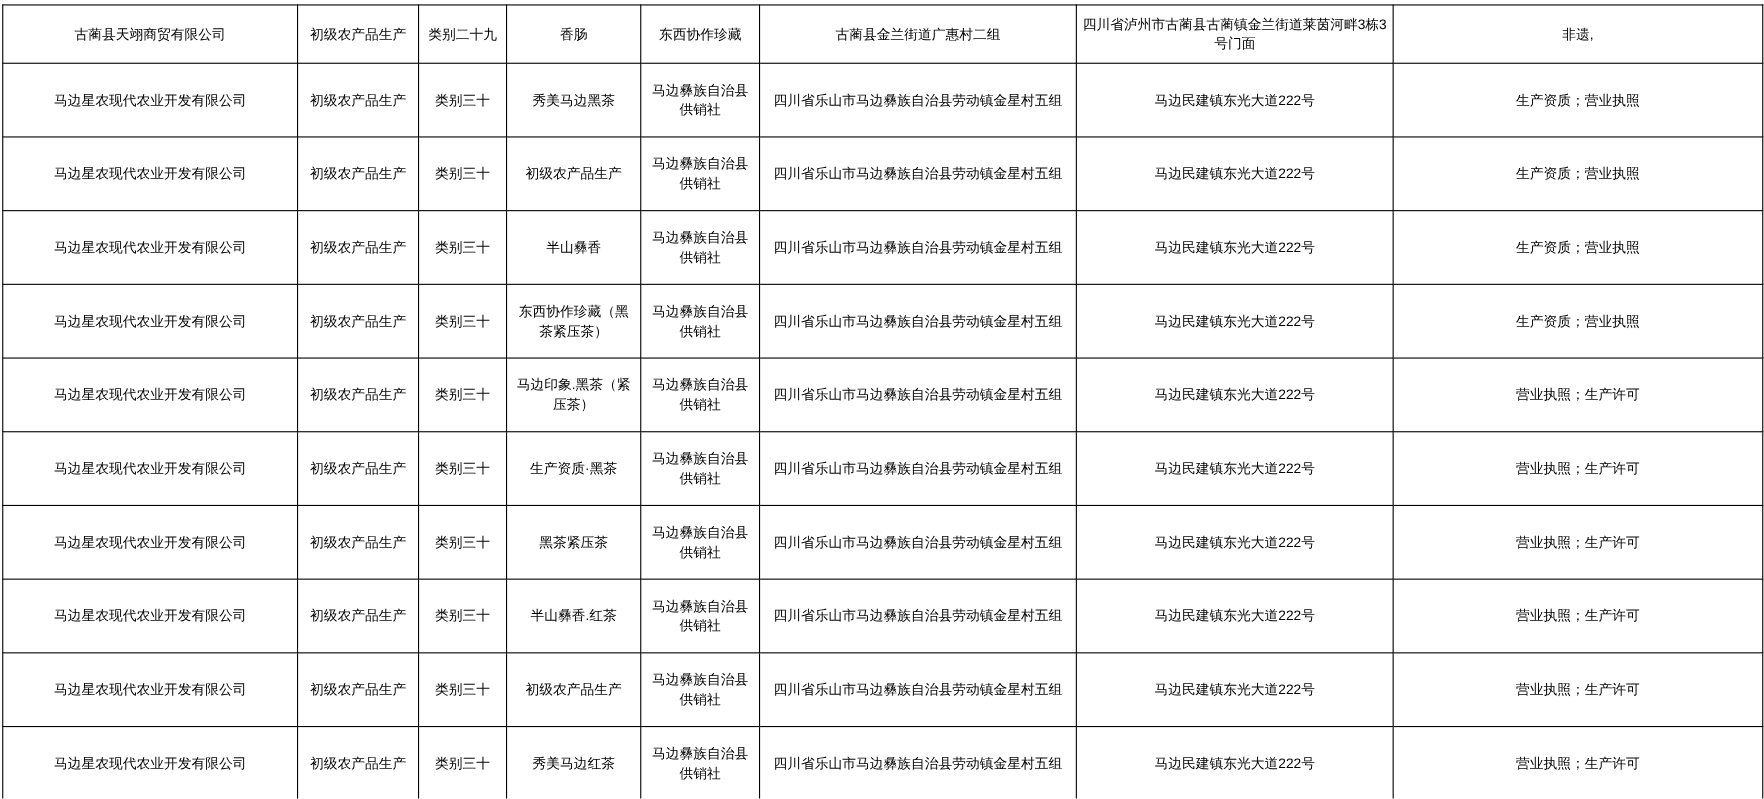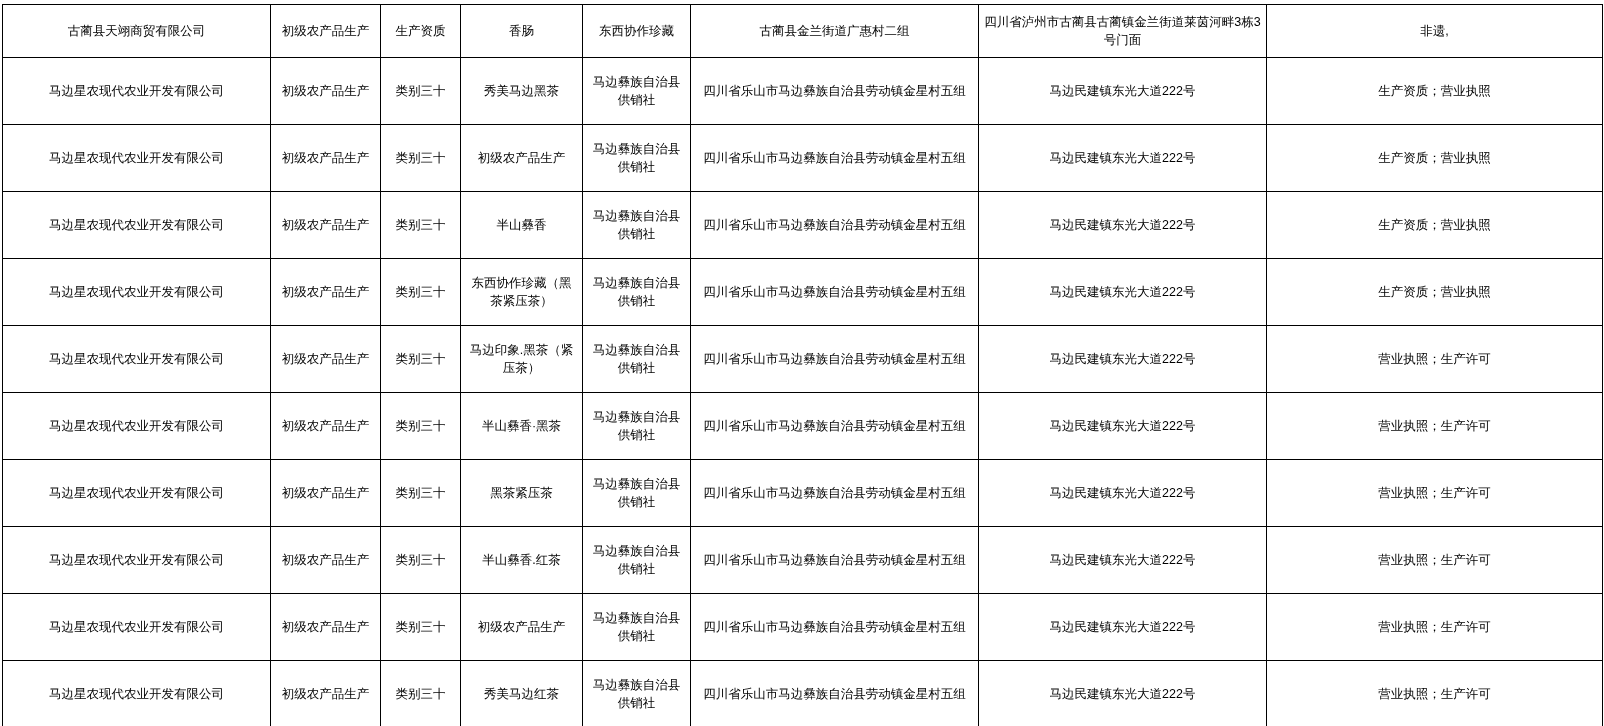--- a/index.html
+++ b/index.html
@@ -64,21 +64,21 @@
         <col class="c3">
       <col class="c4">
         <col class="c5">
         <col class="c6">
         <col class="c7">
     </colgroup>
     <tbody>
       <tr class="row-partial">
         <td>古蔺县天翊商贸有限公司</td>
         <td>初级农产品生产</td>
-        <td>生产资质</td>
+        <td>类别二十九</td>
         <td>香肠</td>
         <td>东西协作珍藏</td>
         <td>古蔺县金兰街道广惠村二组</td>
         <td>四川省泸州市古蔺县古蔺镇金兰街道莱茵河畔3栋3号门面</td>
         <td>非遗,</td>
       </tr>
       <tr class="row-normal">
         <td>马边星农现代农业开发有限公司</td>
         <td>初级农产品生产</td>
         <td>类别三十</td>
@@ -125,21 +125,21 @@
         <td>马边印象.黑茶（紧压茶）</td>
         <td>马边彝族自治县供销社</td>
         <td>四川省乐山市马边彝族自治县劳动镇金星村五组</td>
         <td>马边民建镇东光大道222号</td>
         <td>营业执照；生产许可</td>
       </tr>
       <tr class="row-normal">
         <td>马边星农现代农业开发有限公司</td>
         <td>初级农产品生产</td>
         <td>类别三十</td>
-        <td>半山彝香·黑茶</td>
+        <td>生产资质·黑茶</td>
         <td>马边彝族自治县供销社</td>
         <td>四川省乐山市马边彝族自治县劳动镇金星村五组</td>
         <td>马边民建镇东光大道222号</td>
         <td>营业执照；生产许可</td>
       </tr>
       <tr class="row-normal">
         <td>马边星农现代农业开发有限公司</td>
         <td>初级农产品生产</td>
         <td>类别三十</td>
         <td>黑茶紧压茶</td>

